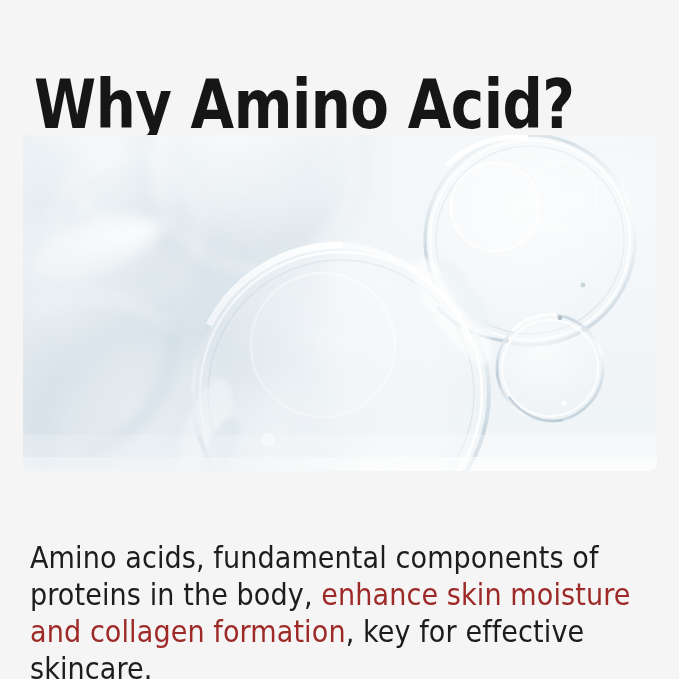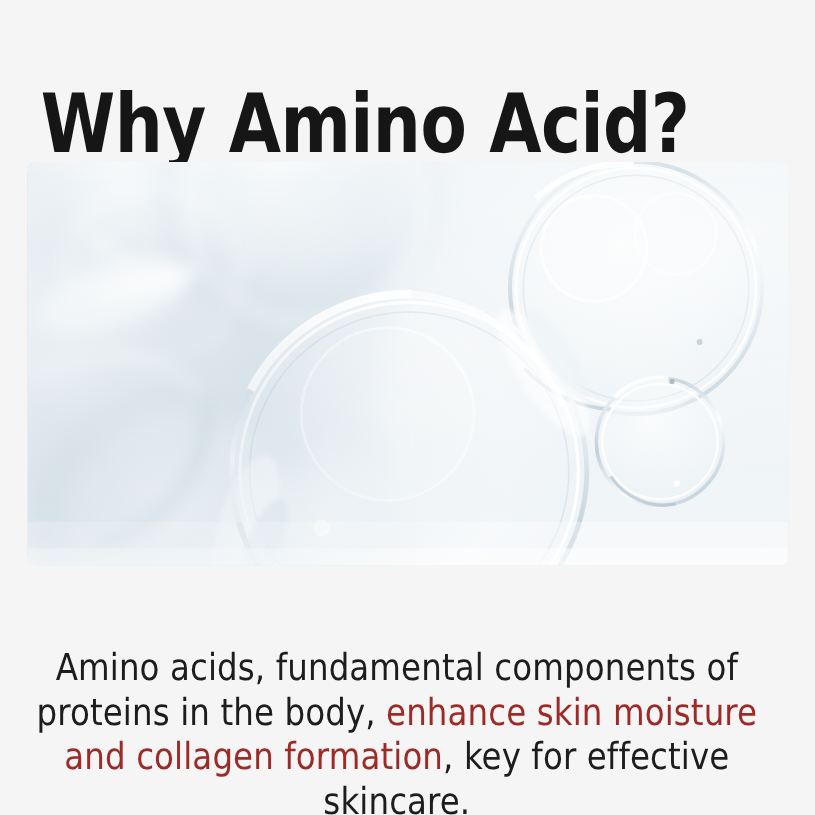--- a/index.html
+++ b/index.html
@@ -13,21 +13,20 @@
     background: #f5f5f5;
     font-family: "Liberation Sans", sans-serif;
     overflow: hidden;
   }
 
   .page {
     position: relative;
     width: 679px;
     height: 679px;
     background: #f5f5f5;
-    text-align: center;
   }
 
   
   .heading {
     position: absolute;
     left: 34px;
     top: 22px;
     font-family: "Liberation Sans Narrow", "DejaVu Sans Condensed", "Liberation Sans", sans-serif;
     font-weight: 700;
     font-size: 68px;

